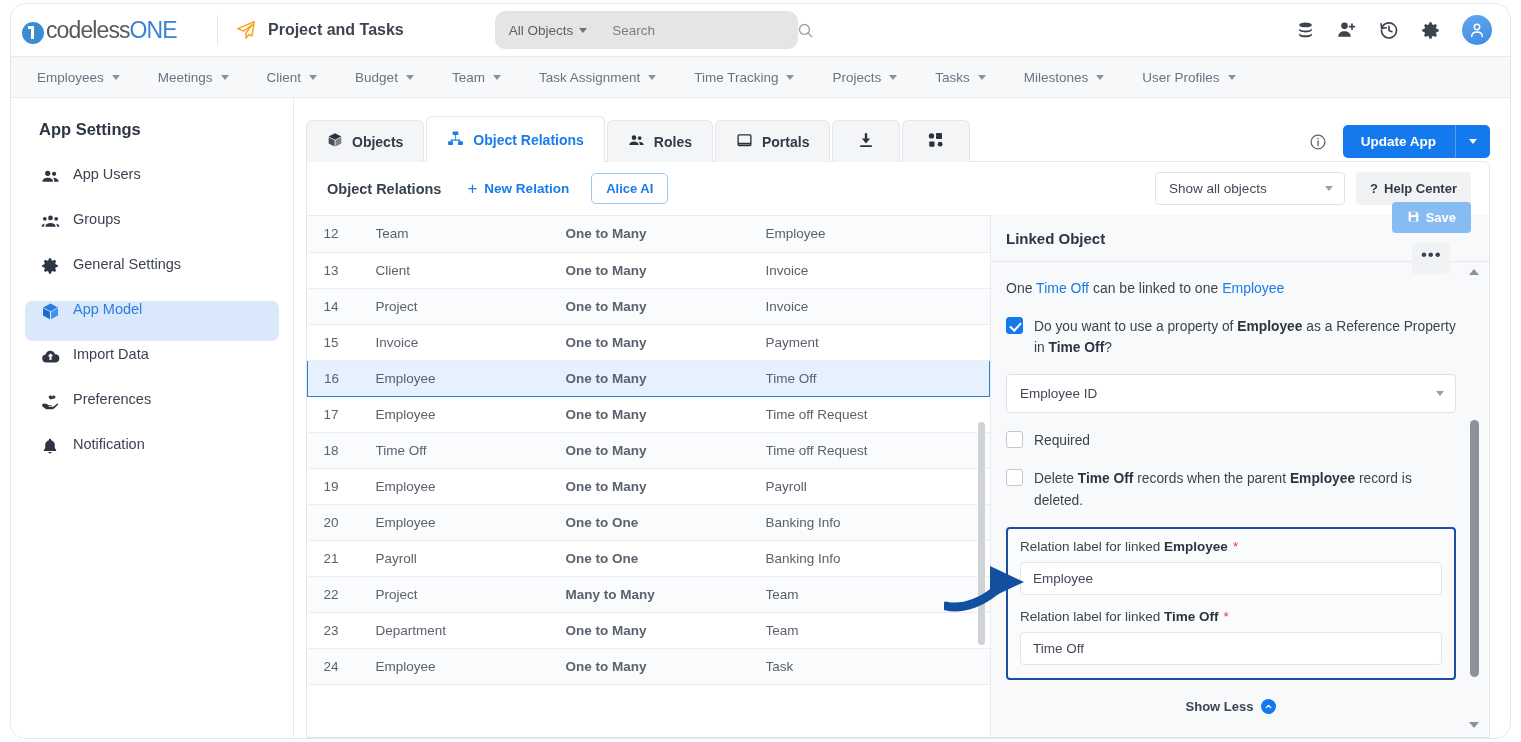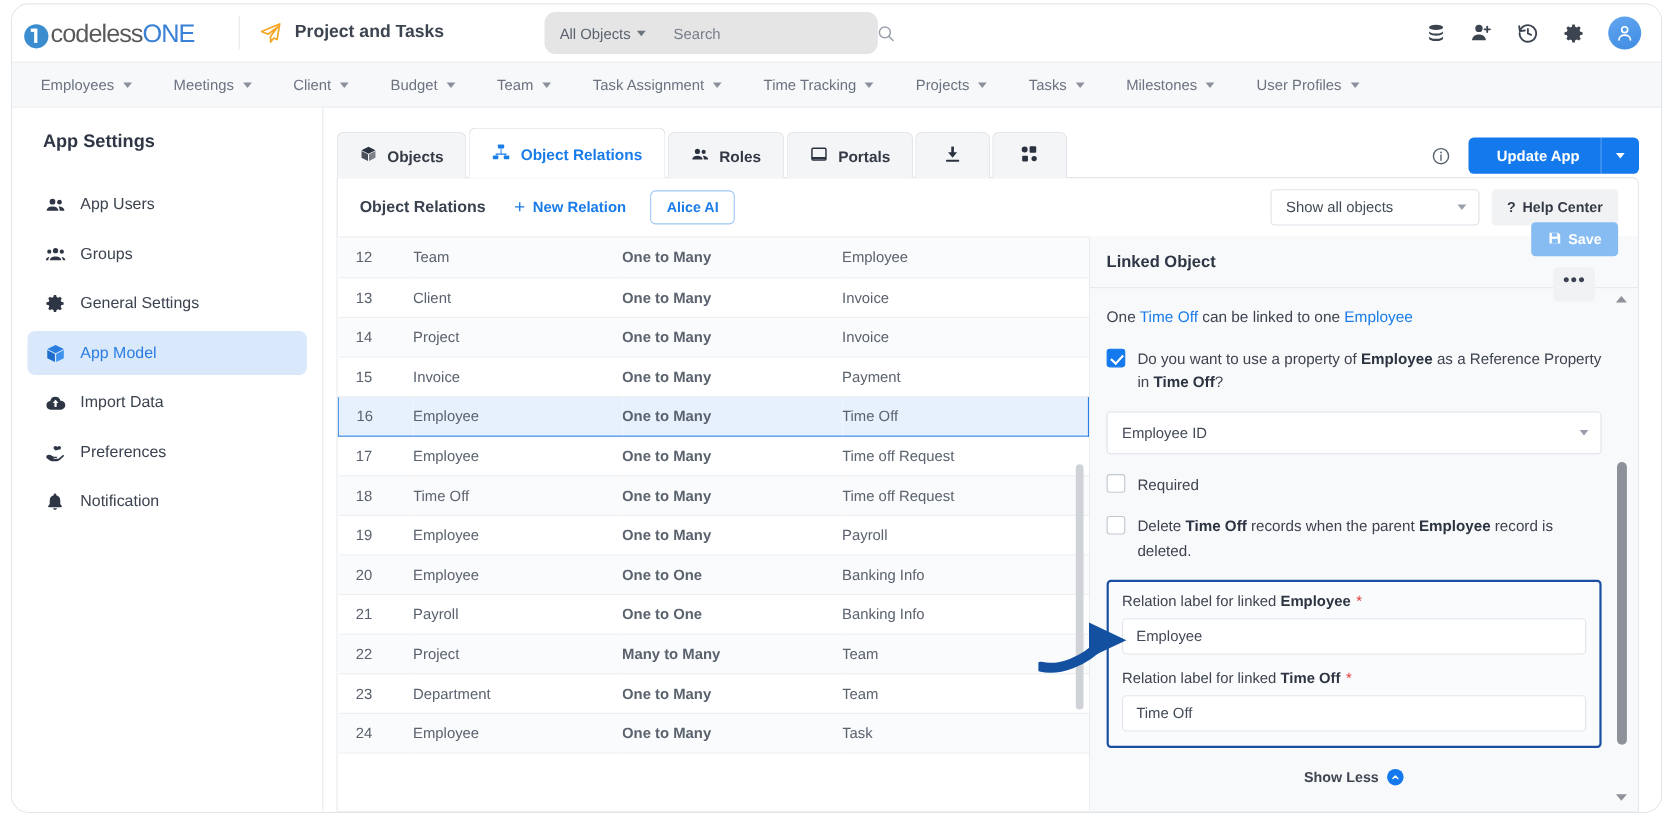--- a/index.html
+++ b/index.html
@@ -149,21 +149,21 @@
     padding-top: 22px;
     background: #fff;
   }
   .sidebar h2 {
     font-size: 16.5px; color: #2e3645; font-weight: 600;
     padding-left: 28px; margin-bottom: 27px;
   }
   .side-item {
     height: 40px; margin: 0 14px 5px 14px;
     border-radius: 7px;
-    display: flex; align-items: center; gap: 13px;
+    display: flex; align-items: flex-start; gap: 13px;
     padding-left: 15px;
     font-size: 14.5px; color: #3b4350;
     cursor: pointer;
   }
   .side-item.active { background: #d9e8fb; color: #2a7de1; }
   .side-item .si-ico { width: 20px; height: 20px; display: flex; align-items: center; justify-content: center; flex: none;}
 
   
   .main { flex: 1; min-width: 0; padding: 18px 0 0 12px; display: flex; flex-direction: column; }
 
@@ -186,21 +186,21 @@
   .tab.icon-only { padding: 0 24px; }
 
   .tabs-right { margin-left: auto; display: flex; align-items: center; gap: 16px; padding-bottom: 4px; }
   .info-ico { display:flex; cursor: pointer; }
   .update-btn {
     height: 33px; background: #1479ec; border-radius: 5px;
     display: flex; align-items: center;
     color: #fff; font-size: 13.5px; font-weight: 600;
     cursor: pointer;
   }
-  .update-btn .ub-label { padding: 0 19px 0 26px; }
+  .update-btn .ub-label { padding: 0 19px 0 18px; }
   .update-btn .ub-split { width: 1px; height: 100%; background: rgba(255,255,255,.28); }
   .update-btn .ub-caret { padding: 0 13px; display: flex; align-items: center; }
   .caret-dn-w { width:0;height:0;border-left:4.5px solid transparent;border-right:4.5px solid transparent;border-top:5.5px solid #fff; }
 
   .content-card {
     flex: 1;
     border: 1px solid #e3e6ea;
     border-radius: 0 6px 0 0;
     margin-right: 20px;
     margin-top: -1px;

